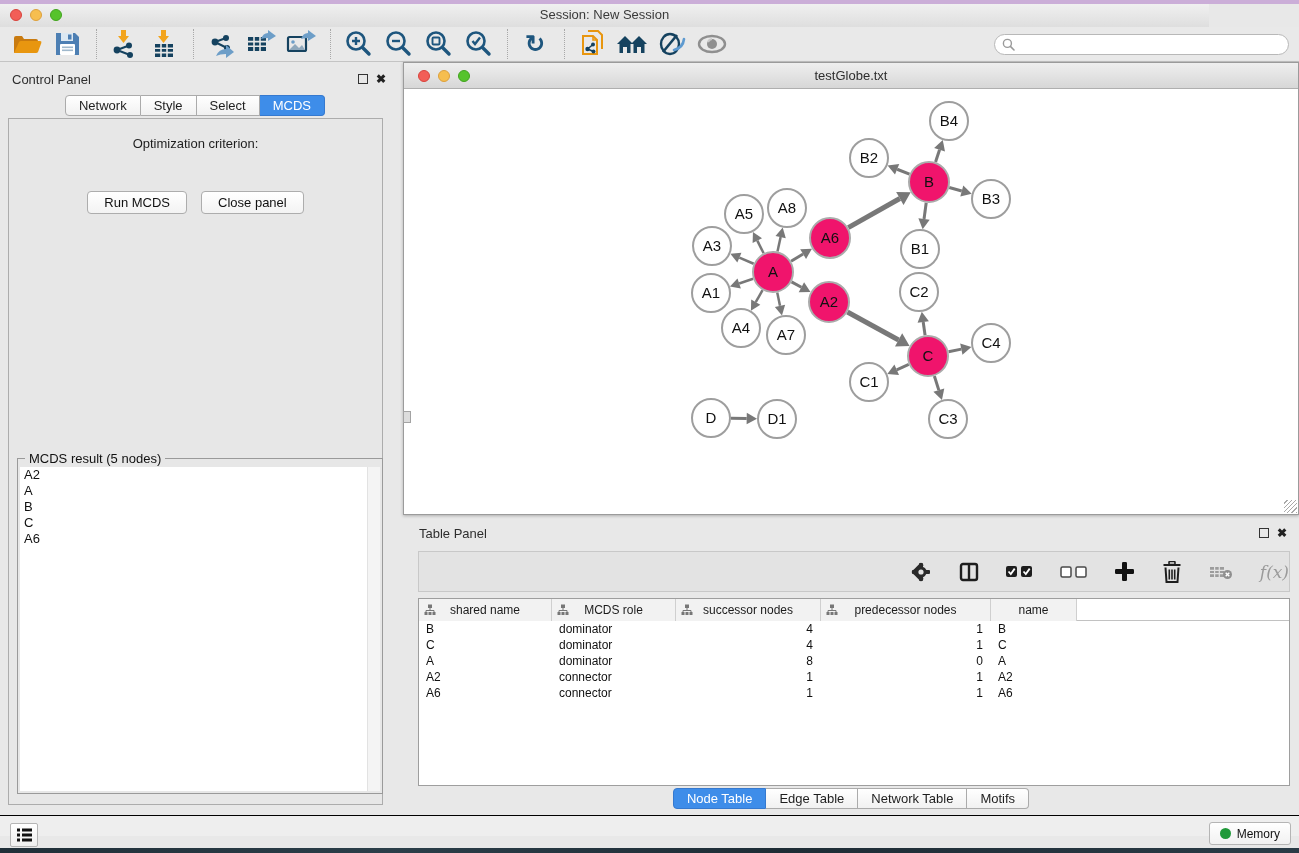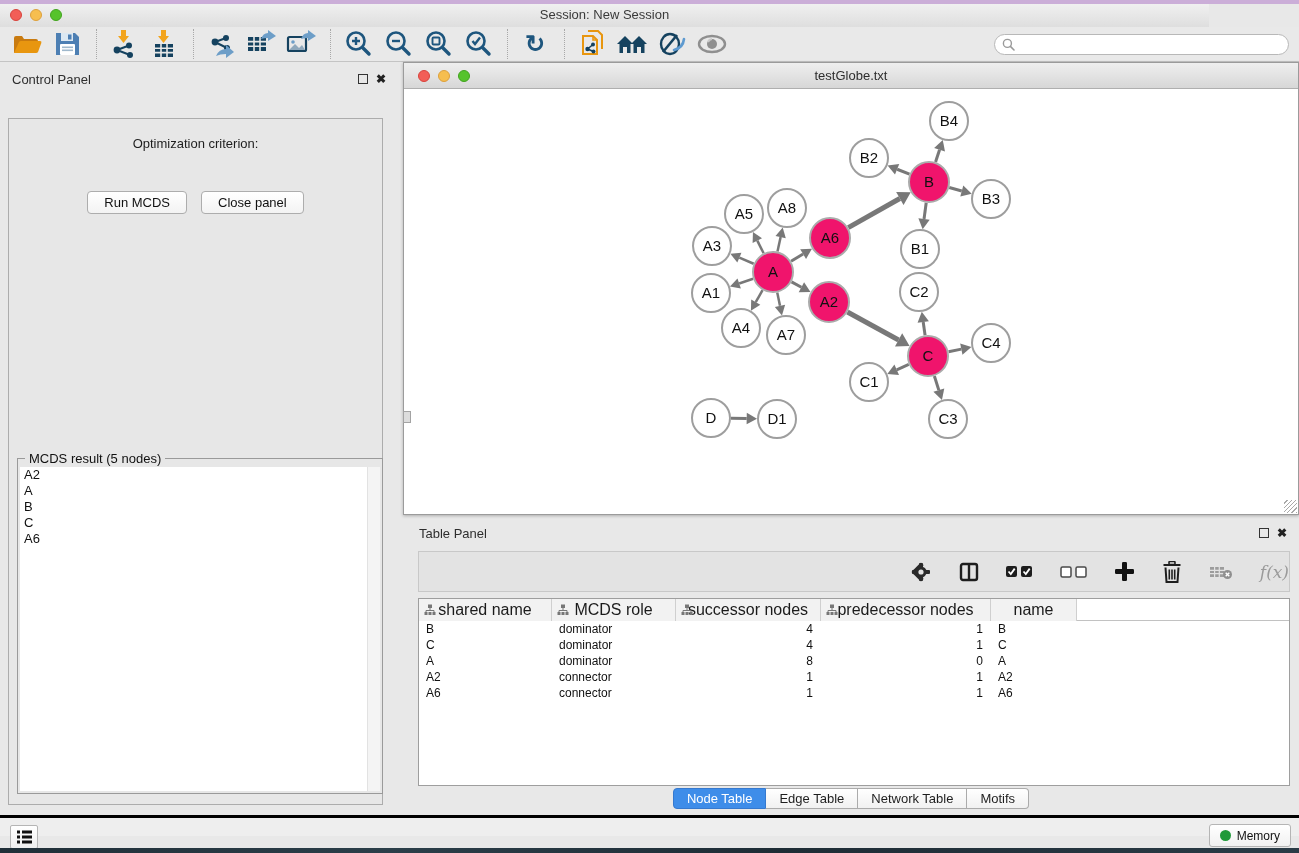--- a/index.html
+++ b/index.html
@@ -57,30 +57,30 @@
   .resize-corner { position:absolute; right:1px; bottom:1px; width:13px; height:13px; background:repeating-linear-gradient(135deg, transparent 0 2px, #A9A9A9 2px 3px); }
 
   
   .table-panel { position:absolute; left:403px; top:517px; width:896px; height:298px; }
   .tp-title { position:absolute; left:16px; top:9px; font-size:13px; color:#2E2E2E; }
   .tp-toolbar { position:absolute; left:15px; top:34px; width:872px; height:41px; background:#E3E3E3; border:1px solid #C8C8C8; display:flex; align-items:center; gap:27px; padding-left:16px;justify-content:flex-end; }
   .tp-ico { display:flex; align-items:center; justify-content:center; cursor:default; }
   .fx-label { font-family:"DejaVu Serif", serif; font-style:italic; font-size:17px; color:#9A9A9A; }
   .data-table { position:absolute; left:15px; top:81px; width:872px; height:188px; background:#fff; border:1px solid #9E9E9E; overflow:hidden; }
   .dt-header { display:flex; height:22px; border-bottom:1px solid #C2C2C2; }
-  .dt-hcell { position:relative; height:22px; background:#F2F2F2; border-right:1px solid #CFCFCF; display:flex; align-items:center; justify-content:center; font-size:16px; color:#1B1B1B; }
+  .dt-hcell { position:relative; height:22px; background:#F2F2F2; border-right:1px solid #CFCFCF; display:flex; align-items:center; justify-content:center; font-size:12px; color:#1B1B1B; }
   .dt-hcell .hico { position:absolute; left:5px; top:5px; }
   .dt-row { display:flex; height:16px; }
   .dt-cell { font-size:12px; color:#111; line-height:16px; white-space:nowrap; overflow:hidden; }
   .dt-cell.l { padding-left:7px; text-align:left; }
   .dt-cell.r { padding-right:8px; text-align:right; }
   .tp-tabs { position:absolute; left:0; right:0; top:271px; display:flex; justify-content:center; }
 
   
-  .statusbar { position:absolute; left:0; top:815px; width:1299px; height:21px; background:#EEEEEE; border-top:3px solid #000000; }
+  .statusbar { position:absolute; left:0; top:815px; width:1299px; height:21px; background:#EEEEEE; border-top:1px solid #000000; }
   .list-btn { position:absolute; left:10px; top:7px; width:28px; height:24px; background:linear-gradient(#FFF,#EFEFEF); border:1px solid #B5B5B5; border-radius:2px; display:flex; align-items:center; justify-content:center; }
   .memory-btn { position:absolute; right:8px; top:6px; height:23px; background:linear-gradient(#FFF,#F1F1F1); border:1px solid #B5B5B5; border-radius:3px; display:flex; align-items:center; gap:6px; padding:0 10px; }
   .memory-dot { width:11px; height:11px; border-radius:50%; background:#1F9939; }
   .memory-btn span { font-size:12px; color:#111; }
   .desktop-strip { position:absolute; left:0; top:848px; width:1299px; height:5px; background:linear-gradient(90deg,#202F38,#2B3E49 30%,#1E2C35 60%,#2A3B46); }
 </style>
 </head>
 <body>
 
 <div class="screen">
@@ -230,20 +230,26 @@
           <path d="M8.4 8.4 L12 12" stroke="#9A9A9A" stroke-width="1.6" stroke-linecap="round"></path>
         </svg>
       <span style="font-size:12px;color:#555;padding-left:5px;"></span>
     </div>
   </div>
 
   <div class="control-panel">
     <div class="cp-title">Control Panel</div>
     <div class="panel-float" style="left:358px; top:12px;"></div>
     <div class="panel-close" style="left:376px; top:12px;">✖</div>
+    <div class="cp-tabs" id="cp-tabs">
+        <span class="seg-tab">Network</span>
+        <span class="seg-tab">Style</span>
+        <span class="seg-tab">Select</span>
+        <span class="seg-tab active">MCDS</span>
+      </div>
     <div class="cp-content">
       <div class="opt-label">Optimization criterion:</div>
       <div class="cp-buttons">
         <div class="cp-btn">Run MCDS</div>
         <div class="cp-btn">Close panel</div>
       </div>
       <div class="mcds-fieldset">
         <div class="mcds-legend">MCDS result (5 nodes)</div>
         <div class="mcds-list" id="mcds-list">
             <div class="mcds-item">A2</div>

